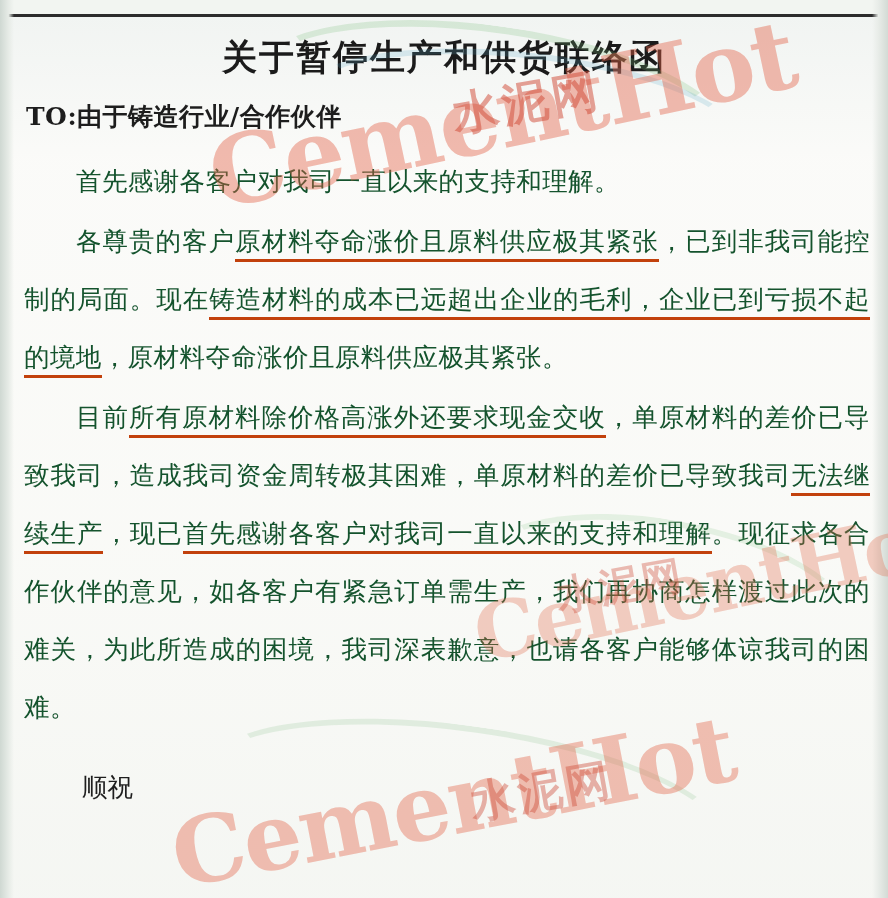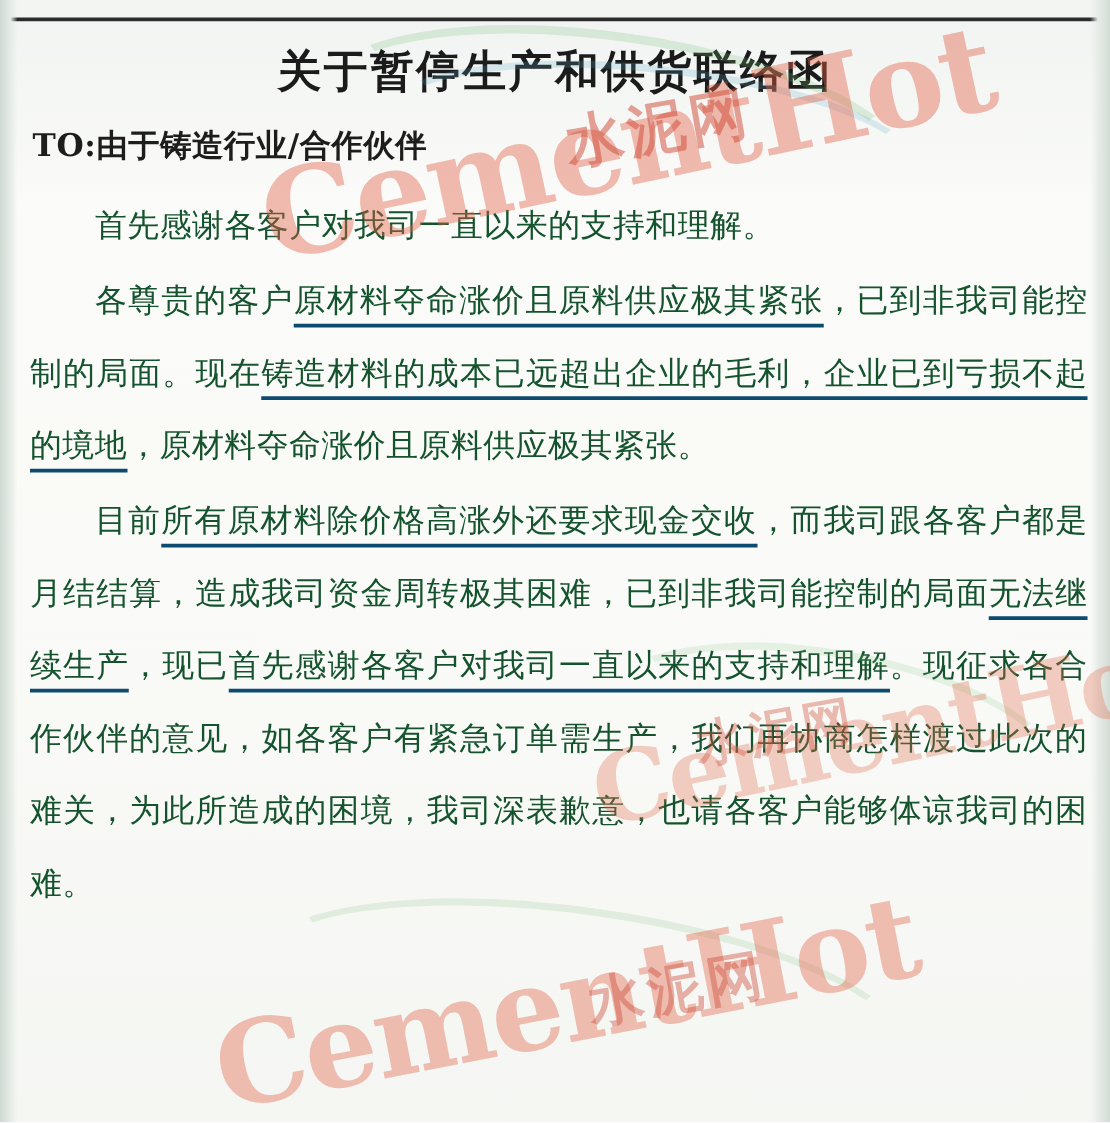--- a/index.html
+++ b/index.html
@@ -91,21 +91,21 @@
     color: #14532d;
     line-height: 58px;
     letter-spacing: 0.4px;
   }
   .para {
     margin: 0 0 2px 0;
     text-indent: 52px;
     text-align: justify;
   }
   .u {
-    border-bottom: 3px solid #0c4a6e;
+    border-bottom: 3px solid #c2410c;
     padding-bottom: 3px;
   }
   .closing {
     position: absolute;
     left: 24px;
     font-family: "DejaVu Serif", "Liberation Serif", serif;
     font-size: 25.5px;
     color: #1e1e1e;
   }
   .closing.c1 { top: 770px; text-indent: 58px; }
@@ -210,24 +210,25 @@
     <div class="to-line">TO:由于铸造行业/合作伙伴</div>
 
     <div class="body">
       <p class="para">
         <span>首先感谢各客户对我司一直以来的支持和理解。</span>
       </p>
       <p class="para">
         <span>各尊贵的客户</span><span class="u">原材料夺命涨价且原料供应极其紧张</span><span>，已到非我司能控制的局面。现在</span><span class="u">铸造材料的成本已远超出企业的毛利，企业已到亏损不起的境地</span><span>，原材料夺命涨价且原料供应极其紧张。</span>
       </p>
       <p class="para">
-        <span>目前</span><span class="u">所有原材料除价格高涨外还要求现金交收</span><span>，而我司跟各客户都是月结结算，造成我司资金周转极其困难，已到非我司能控制的局面</span><span class="u">无法继续生产</span><span>，现已</span><span class="u">首先感谢各客户对我司一直以来的支持和理解</span><span>。现征求各合作伙伴的意见，如各客户有紧急订单需生产，我们再协商怎样渡过此次的难关，为此所造成的困境，我司深表歉意，也请各客户能够体谅我司的困难。</span>
+        <span>目前</span><span class="u">所有原材料除价格高涨外还要求现金交收</span><span>，单原材料的差价已导致我司，造成我司资金周转极其困难，单原材料的差价已导致我司</span><span class="u">无法继续生产</span><span>，现已</span><span class="u">首先感谢各客户对我司一直以来的支持和理解</span><span>。现征求各合作伙伴的意见，如各客户有紧急订单需生产，我们再协商怎样渡过此次的难关，为此所造成的困境，我司深表歉意，也请各客户能够体谅我司的困难。</span>
       </p>
     </div>
 
+    <div class="closing c1">顺祝</div>
   </div>
 
   <div class="swoosh swoosh-a"></div>
   <div class="swoosh swoosh-b"></div>
   <div class="swoosh swoosh-c"></div>
   <div class="swoosh swoosh-d"></div>
 
   <div class="wm wm-1">CementHot</div>
   <div class="wm wm-1-cn">水泥网</div>
 

